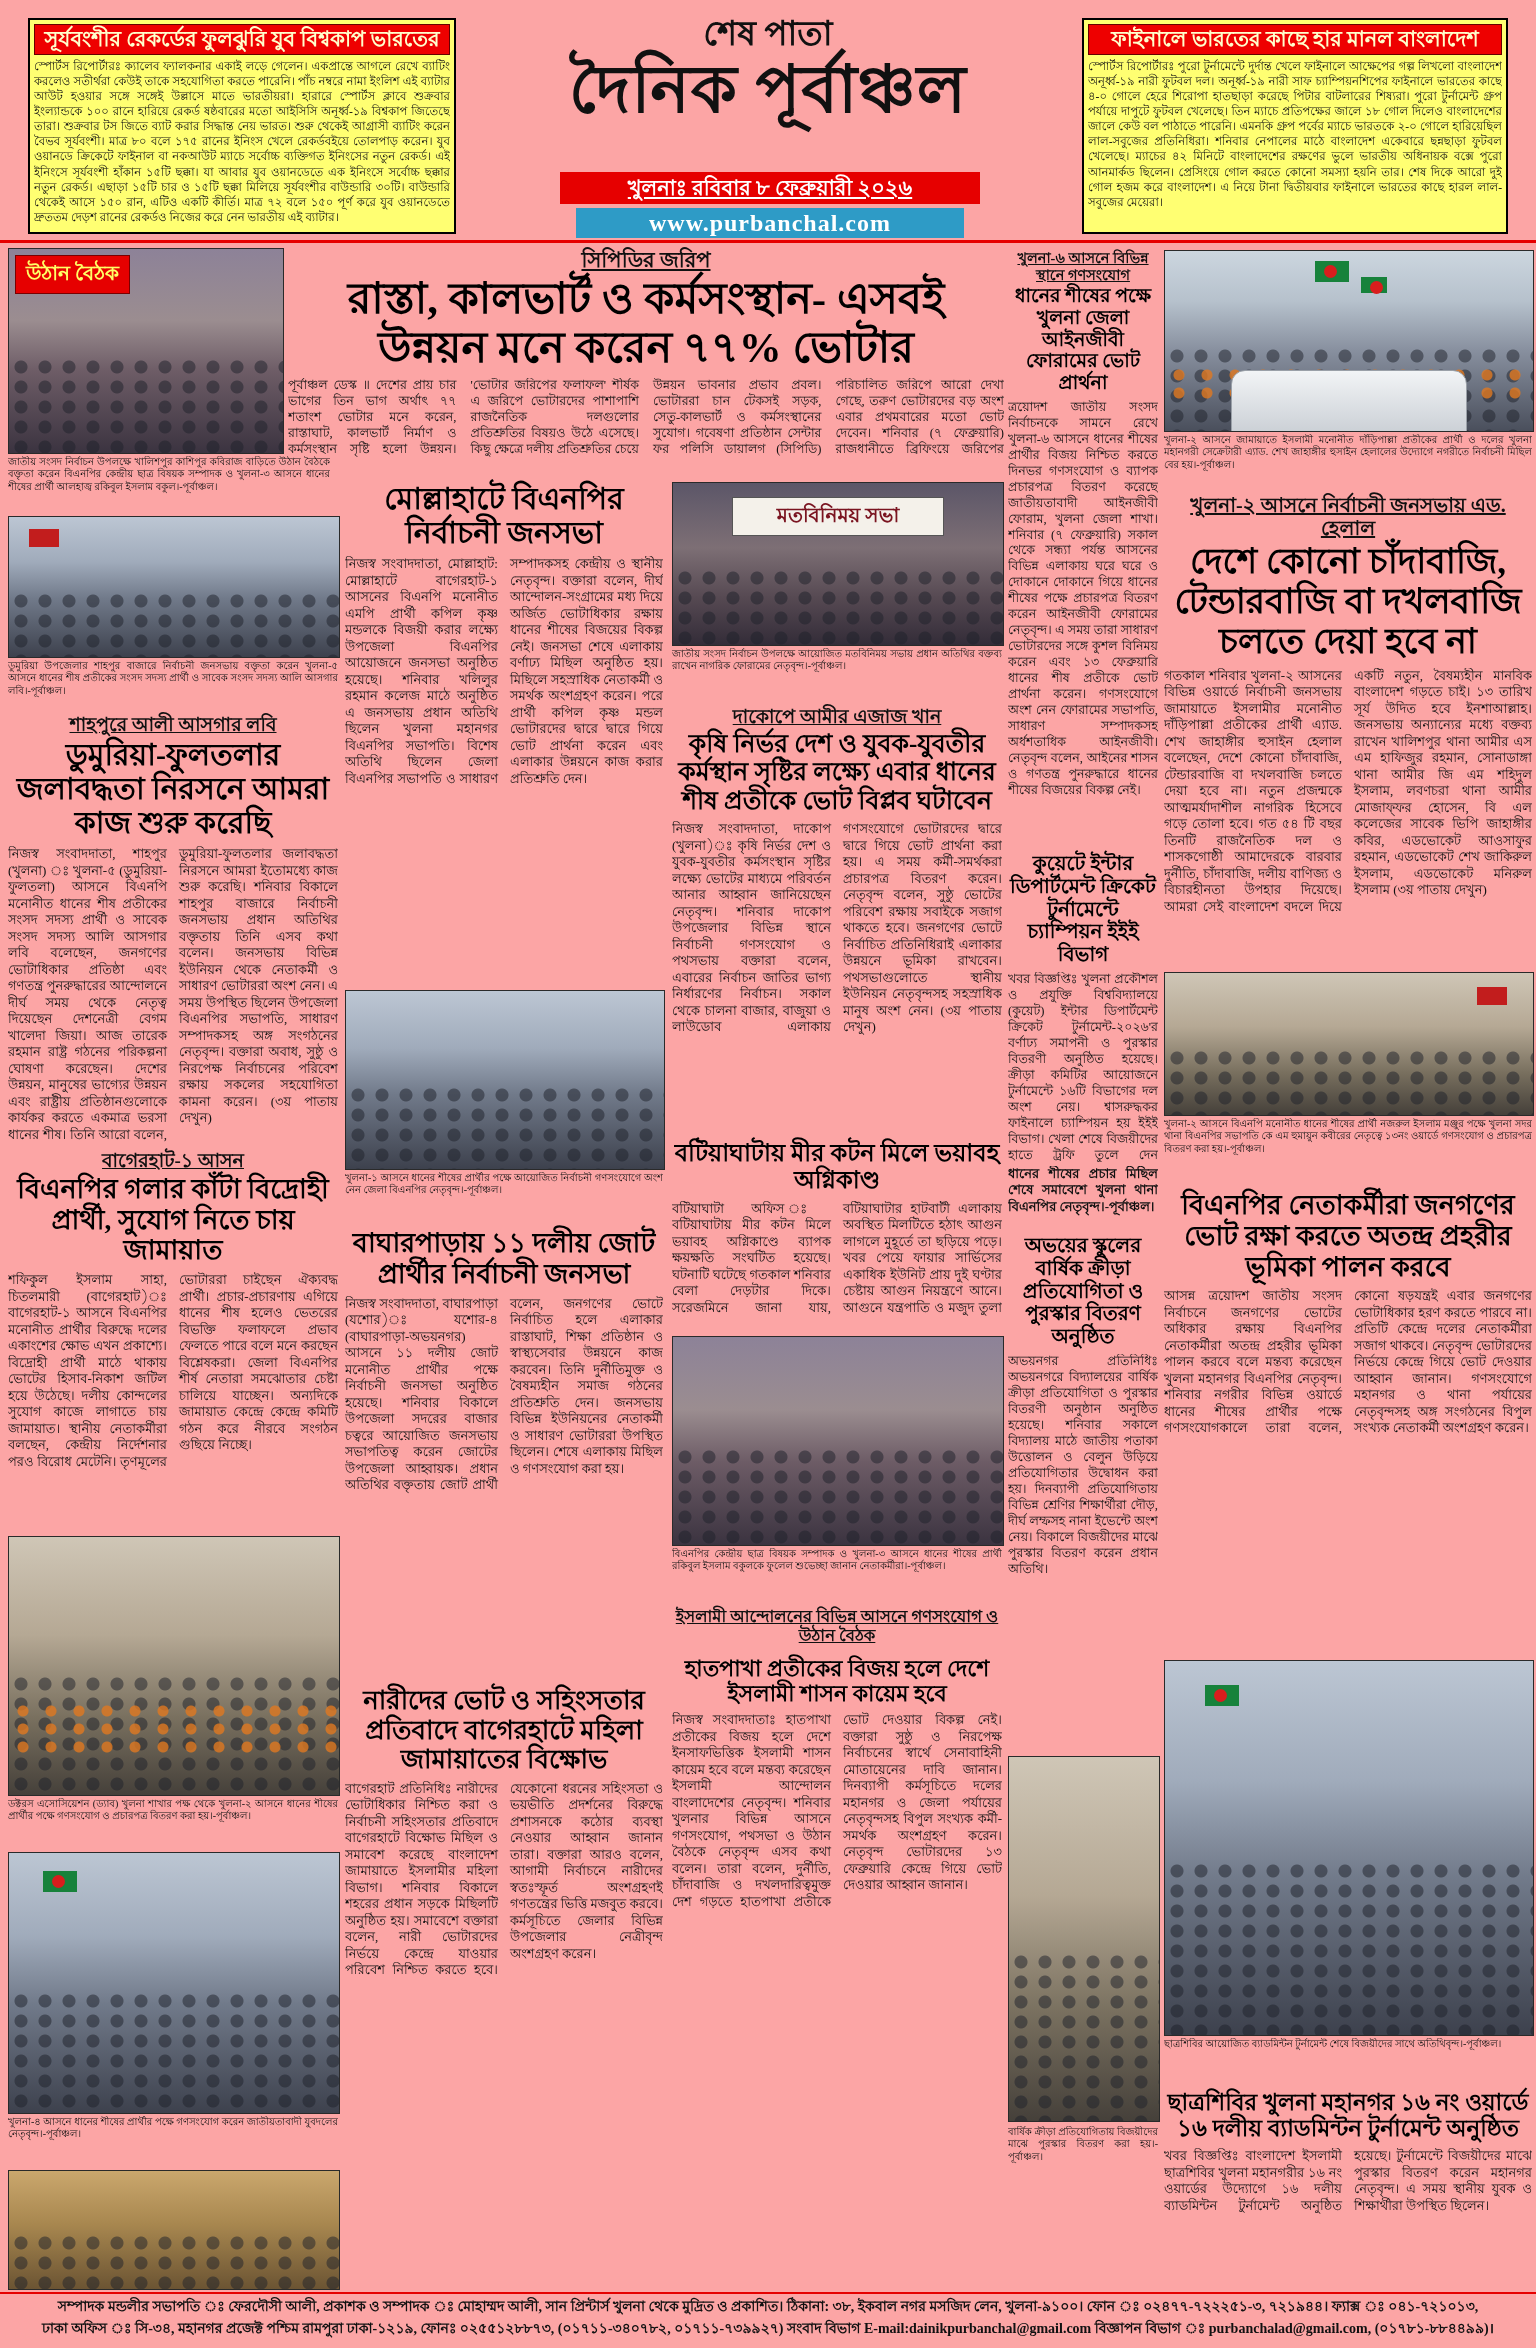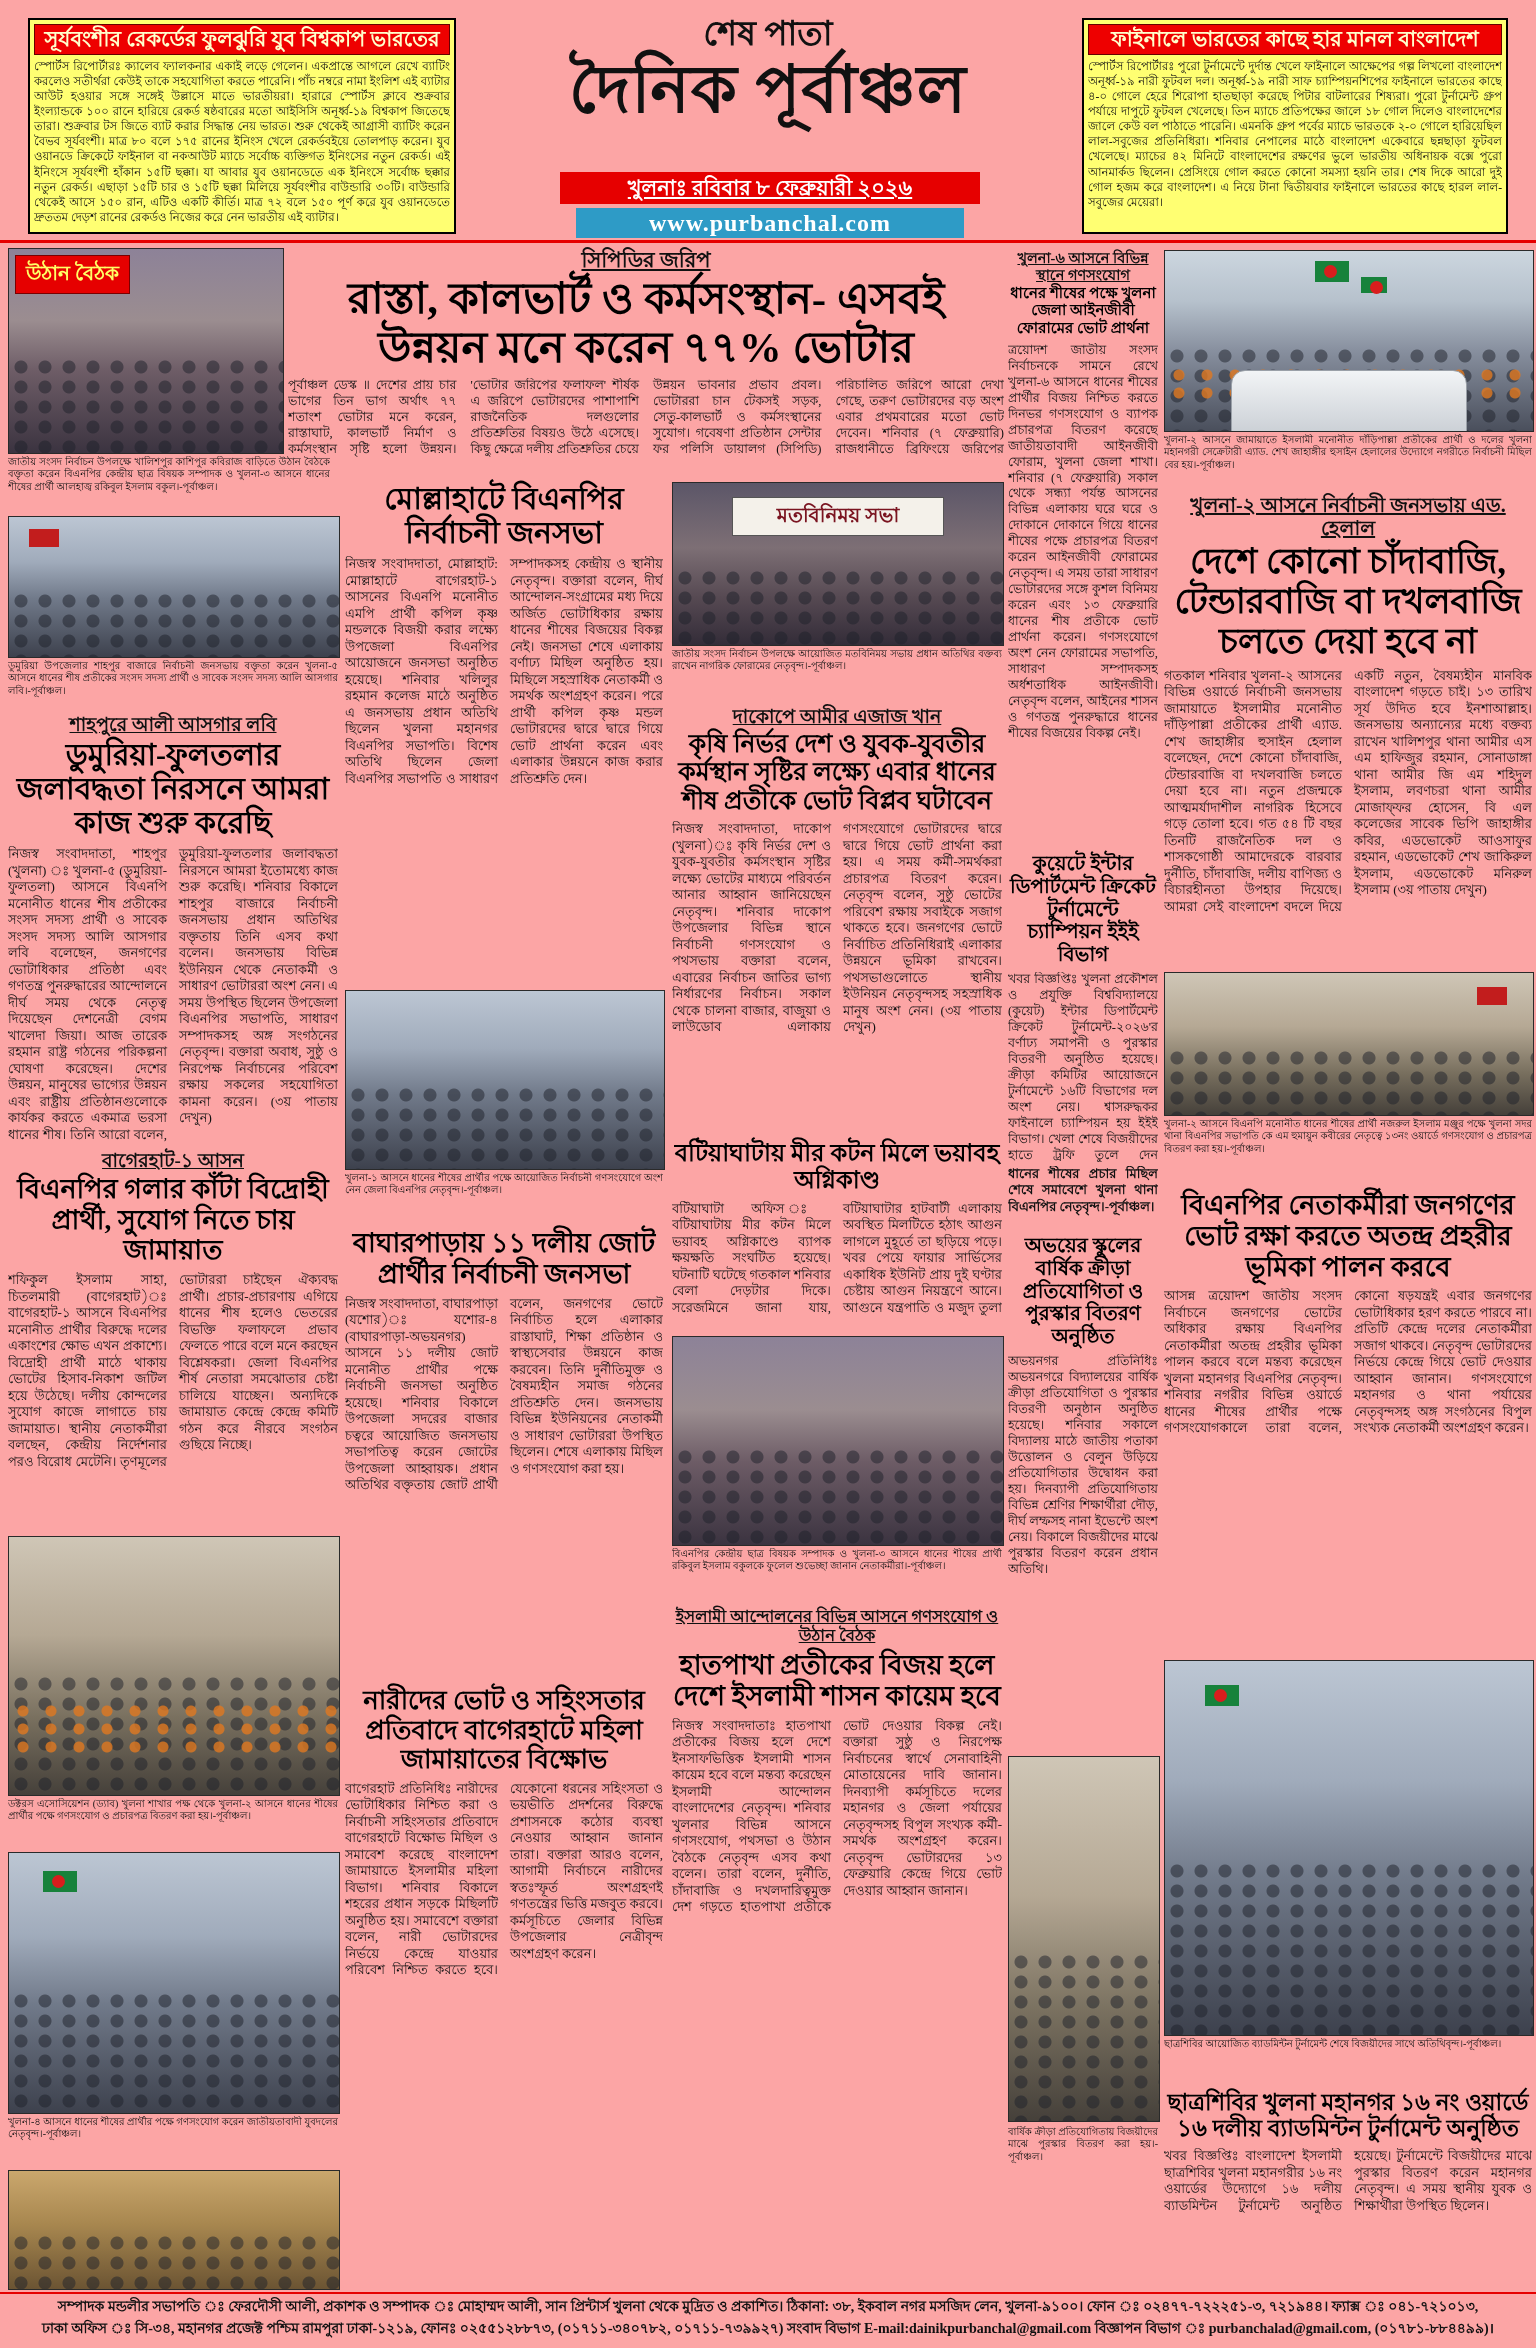--- a/index.html
+++ b/index.html
@@ -148,27 +148,27 @@
   </div>
 
   <div class="abs photo pv-meet" style="left:672px;top:1336px;width:330px;height:208px;">
     <i class="heads"></i>
   </div>
   <div class="abs cap" style="left:672px;top:1548px;width:330px;height:54px;">বিএনপির কেন্দ্রীয় ছাত্র বিষয়ক সম্পাদক ও খুলনা-৩ আসনে ধানের শীষের প্রার্থী রকিবুল ইসলাম বকুলকে ফুলেল শুভেচ্ছা জানান নেতাকর্মীরা।-পূর্বাঞ্চল।</div>
 
   <div class="abs k" style="left:672px;top:1608px;width:330px;font-size:16.5px;">ইসলামী আন্দোলনের বিভিন্ন আসনে গণসংযোগ ও উঠান বৈঠক</div>
 
   <div class="abs" style="left:672px;top:1638px;width:330px;">
-    <div class="hl" style="font-size:27px;margin:12px 0 6px;">হাতপাখা প্রতীকের বিজয় হলে দেশে ইসলামী শাসন কায়েম হবে</div>
+    <div class="hl" style="font-size:22px;margin:18px 0 6px;">হাতপাখা প্রতীকের বিজয় হলে দেশে ইসলামী শাসন কায়েম হবে</div>
     <div class="bd c2" style="height:548px;">নিজস্ব সংবাদদাতাঃ হাতপাখা প্রতীকের বিজয় হলে দেশে ইনসাফভিত্তিক ইসলামী শাসন কায়েম হবে বলে মন্তব্য করেছেন ইসলামী আন্দোলন বাংলাদেশের নেতৃবৃন্দ। শনিবার খুলনার বিভিন্ন আসনে গণসংযোগ, পথসভা ও উঠান বৈঠকে নেতৃবৃন্দ এসব কথা বলেন। তারা বলেন, দুর্নীতি, চাঁদাবাজি ও দখলদারিত্বমুক্ত দেশ গড়তে হাতপাখা প্রতীকে ভোট দেওয়ার বিকল্প নেই। বক্তারা সুষ্ঠু ও নিরপেক্ষ নির্বাচনের স্বার্থে সেনাবাহিনী মোতায়েনের দাবি জানান। দিনব্যাপী কর্মসূচিতে দলের মহানগর ও জেলা পর্যায়ের নেতৃবৃন্দসহ বিপুল সংখ্যক কর্মী-সমর্থক অংশগ্রহণ করেন। নেতৃবৃন্দ ভোটারদের ১৩ ফেব্রুয়ারি কেন্দ্রে গিয়ে ভোট দেওয়ার আহ্বান জানান।</div>
   </div>
 
   <div class="abs" style="left:1008px;top:250px;width:150px;">
     <div class="k" style="font-size:14.5px;">খুলনা-৬ আসনে বিভিন্ন স্থানে গণসংযোগ</div>
-    <div class="hl" style="font-size:15px;margin:2px 0 6px;">ধানের শীষের পক্ষে খুলনা জেলা আইনজীবী ফোরামের ভোট প্রার্থনা</div>
+    <div class="hl" style="font-size:19px;margin:2px 0 6px;">ধানের শীষের পক্ষে খুলনা জেলা আইনজীবী ফোরামের ভোট প্রার্থনা</div>
     <div class="bd" style="height:408px;font-size:12.6px;">ত্রয়োদশ জাতীয় সংসদ নির্বাচনকে সামনে রেখে খুলনা-৬ আসনে ধানের শীষের প্রার্থীর বিজয় নিশ্চিত করতে দিনভর গণসংযোগ ও ব্যাপক প্রচারপত্র বিতরণ করেছে জাতীয়তাবাদী আইনজীবী ফোরাম, খুলনা জেলা শাখা। শনিবার (৭ ফেব্রুয়ারি) সকাল থেকে সন্ধ্যা পর্যন্ত আসনের বিভিন্ন এলাকায় ঘরে ঘরে ও দোকানে দোকানে গিয়ে ধানের শীষের পক্ষে প্রচারপত্র বিতরণ করেন আইনজীবী ফোরামের নেতৃবৃন্দ। এ সময় তারা সাধারণ ভোটারদের সঙ্গে কুশল বিনিময় করেন এবং ১৩ ফেব্রুয়ারি ধানের শীষ প্রতীকে ভোট প্রার্থনা করেন। গণসংযোগে অংশ নেন ফোরামের সভাপতি, সাধারণ সম্পাদকসহ অর্ধশতাধিক আইনজীবী। নেতৃবৃন্দ বলেন, আইনের শাসন ও গণতন্ত্র পুনরুদ্ধারে ধানের শীষের বিজয়ের বিকল্প নেই।</div>
   </div>
 
   <div class="abs" style="left:1008px;top:852px;width:150px;">
     <div class="hl" style="font-size:20px;margin:0 0 6px;">কুয়েটে ইন্টার ডিপার্টমেন্ট ক্রিকেট টুর্নামেন্টে চ্যাম্পিয়ন ইইই বিভাগ</div>
     <div class="bd" style="height:190px;font-size:12.6px;">খবর বিজ্ঞপ্তিঃ খুলনা প্রকৌশল ও প্রযুক্তি বিশ্ববিদ্যালয়ে (কুয়েট) ইন্টার ডিপার্টমেন্ট ক্রিকেট টুর্নামেন্ট-২০২৬'র বর্ণাঢ্য সমাপনী ও পুরস্কার বিতরণী অনুষ্ঠিত হয়েছে। ক্রীড়া কমিটির আয়োজনে টুর্নামেন্টে ১৬টি বিভাগের দল অংশ নেয়। শ্বাসরুদ্ধকর ফাইনালে চ্যাম্পিয়ন হয় ইইই বিভাগ। খেলা শেষে বিজয়ীদের হাতে ট্রফি তুলে দেন অতিথিরা।</div>
   </div>
 
   <div class="abs minicap" style="left:1008px;top:1166px;width:150px;height:62px;overflow:hidden;">ধানের শীষের প্রচার মিছিল শেষে সমাবেশে খুলনা থানা বিএনপির নেতৃবৃন্দ।-পূর্বাঞ্চল।</div>
 

